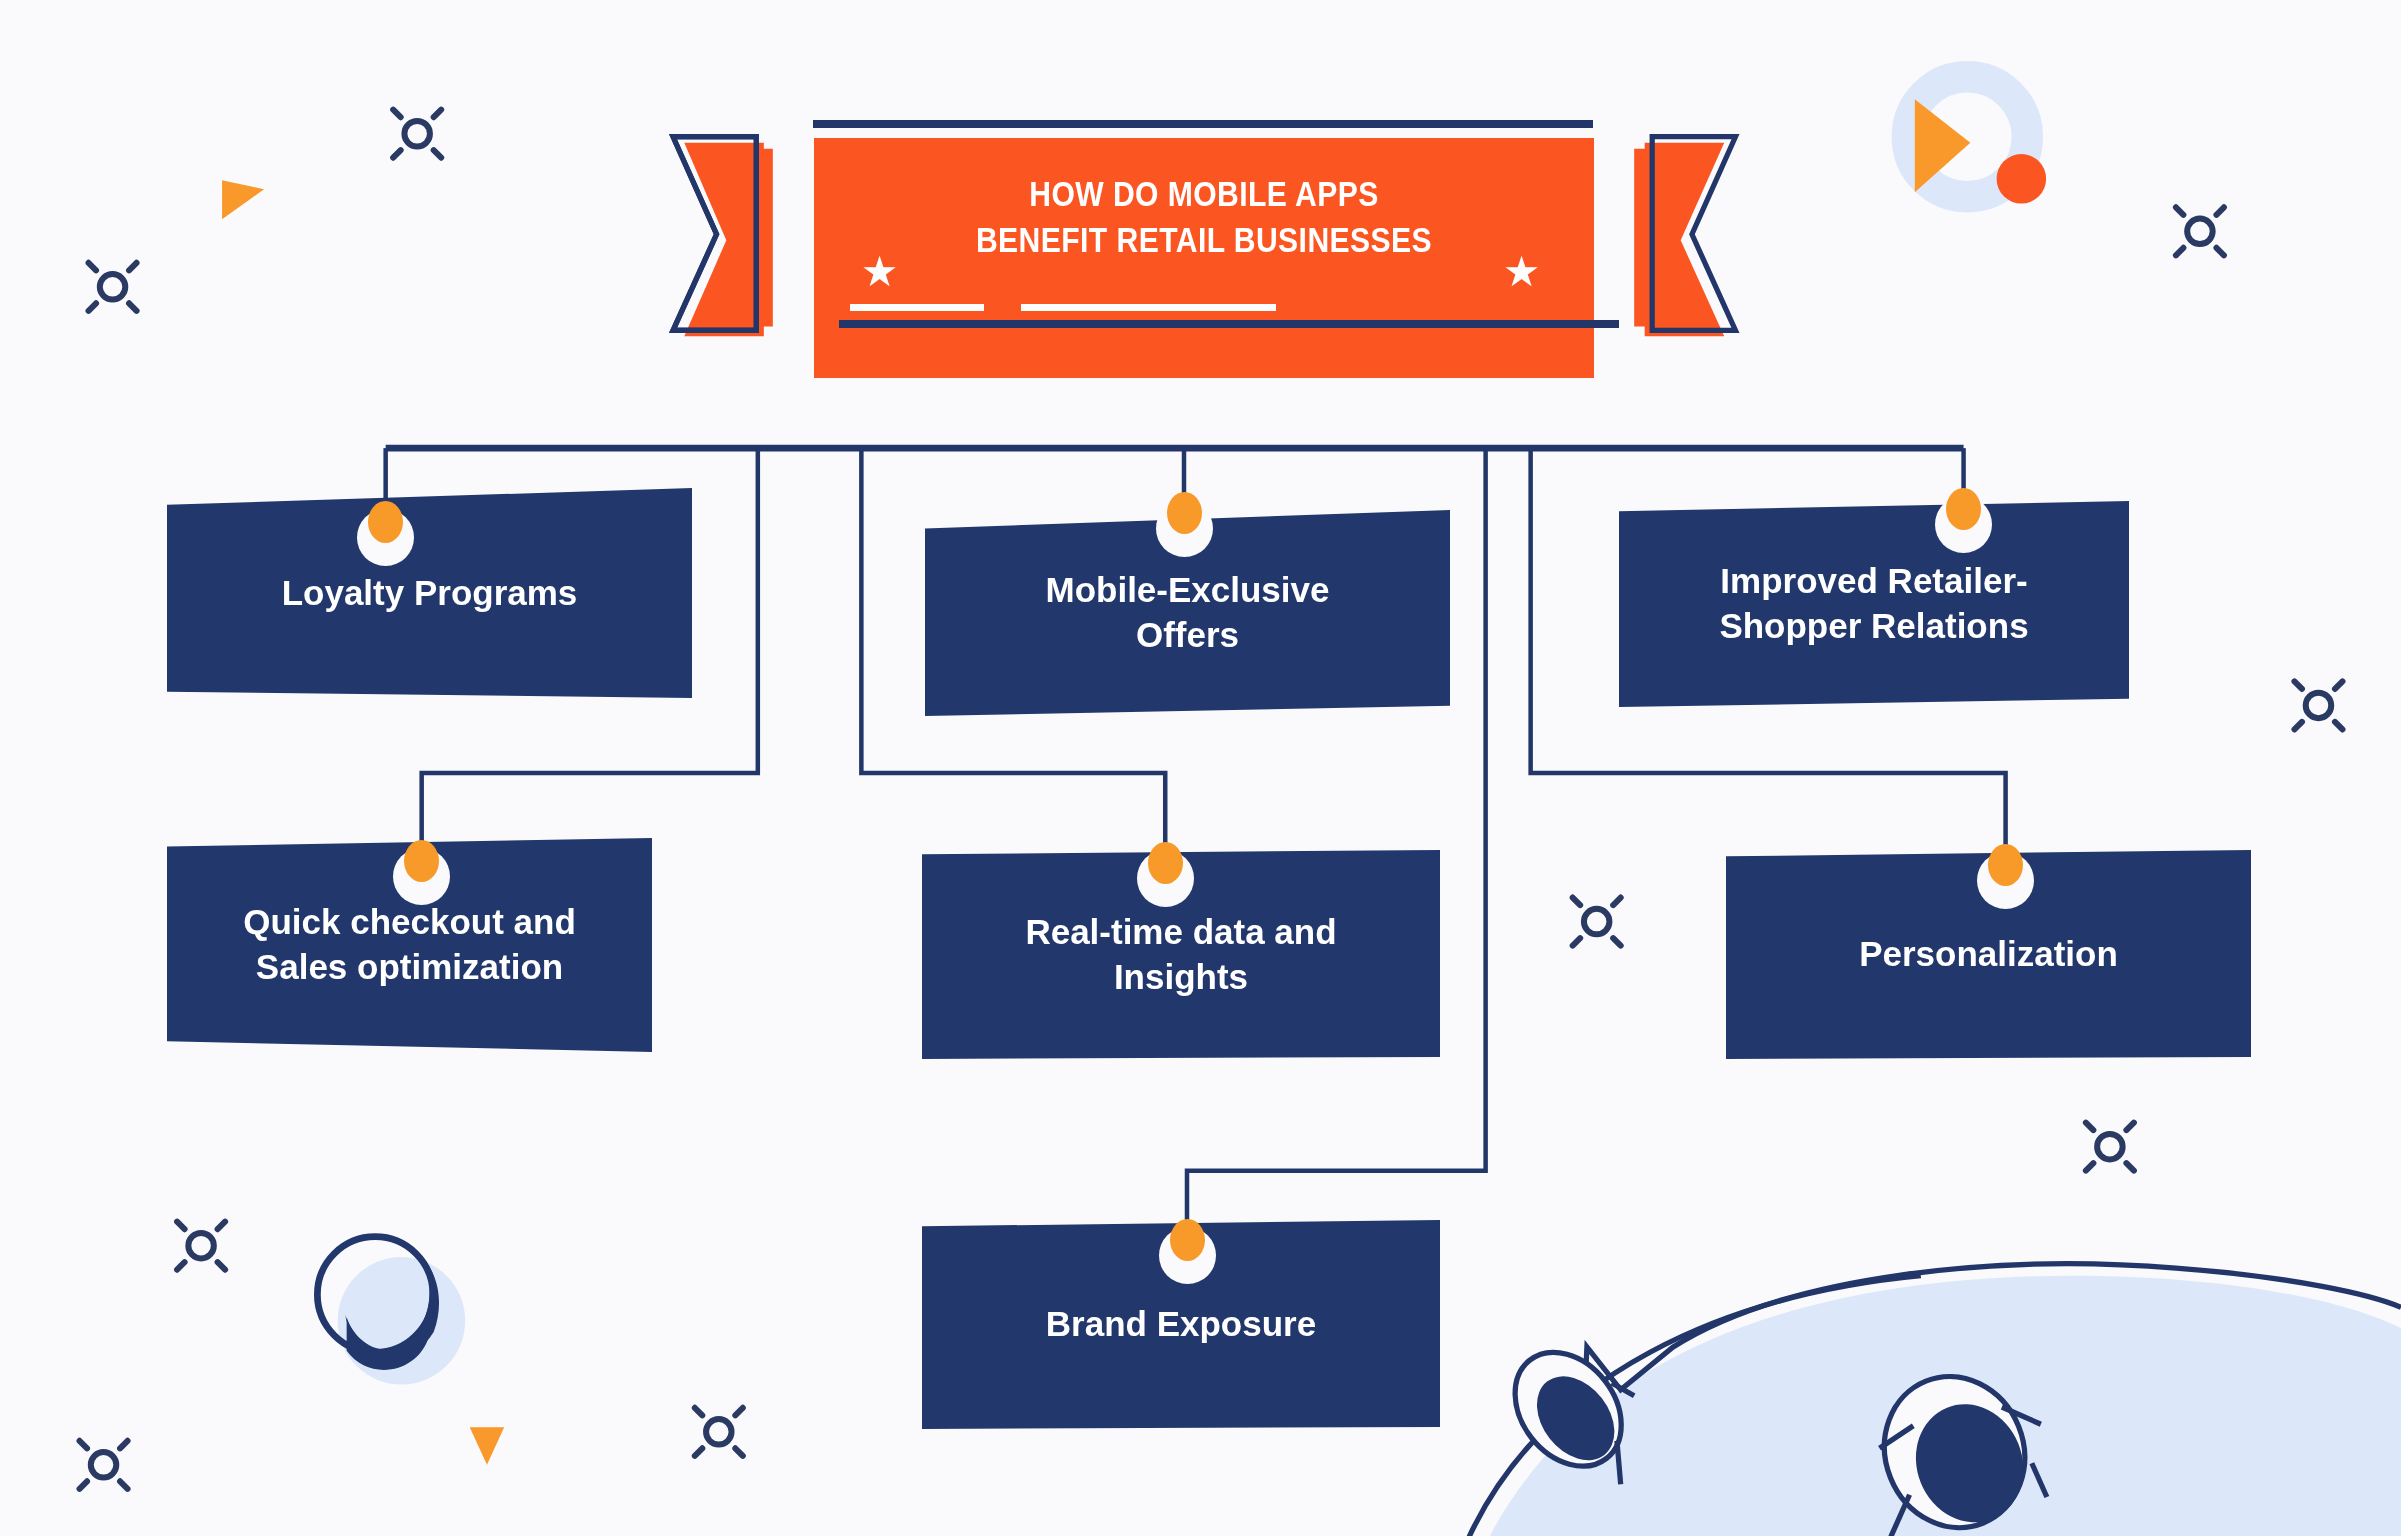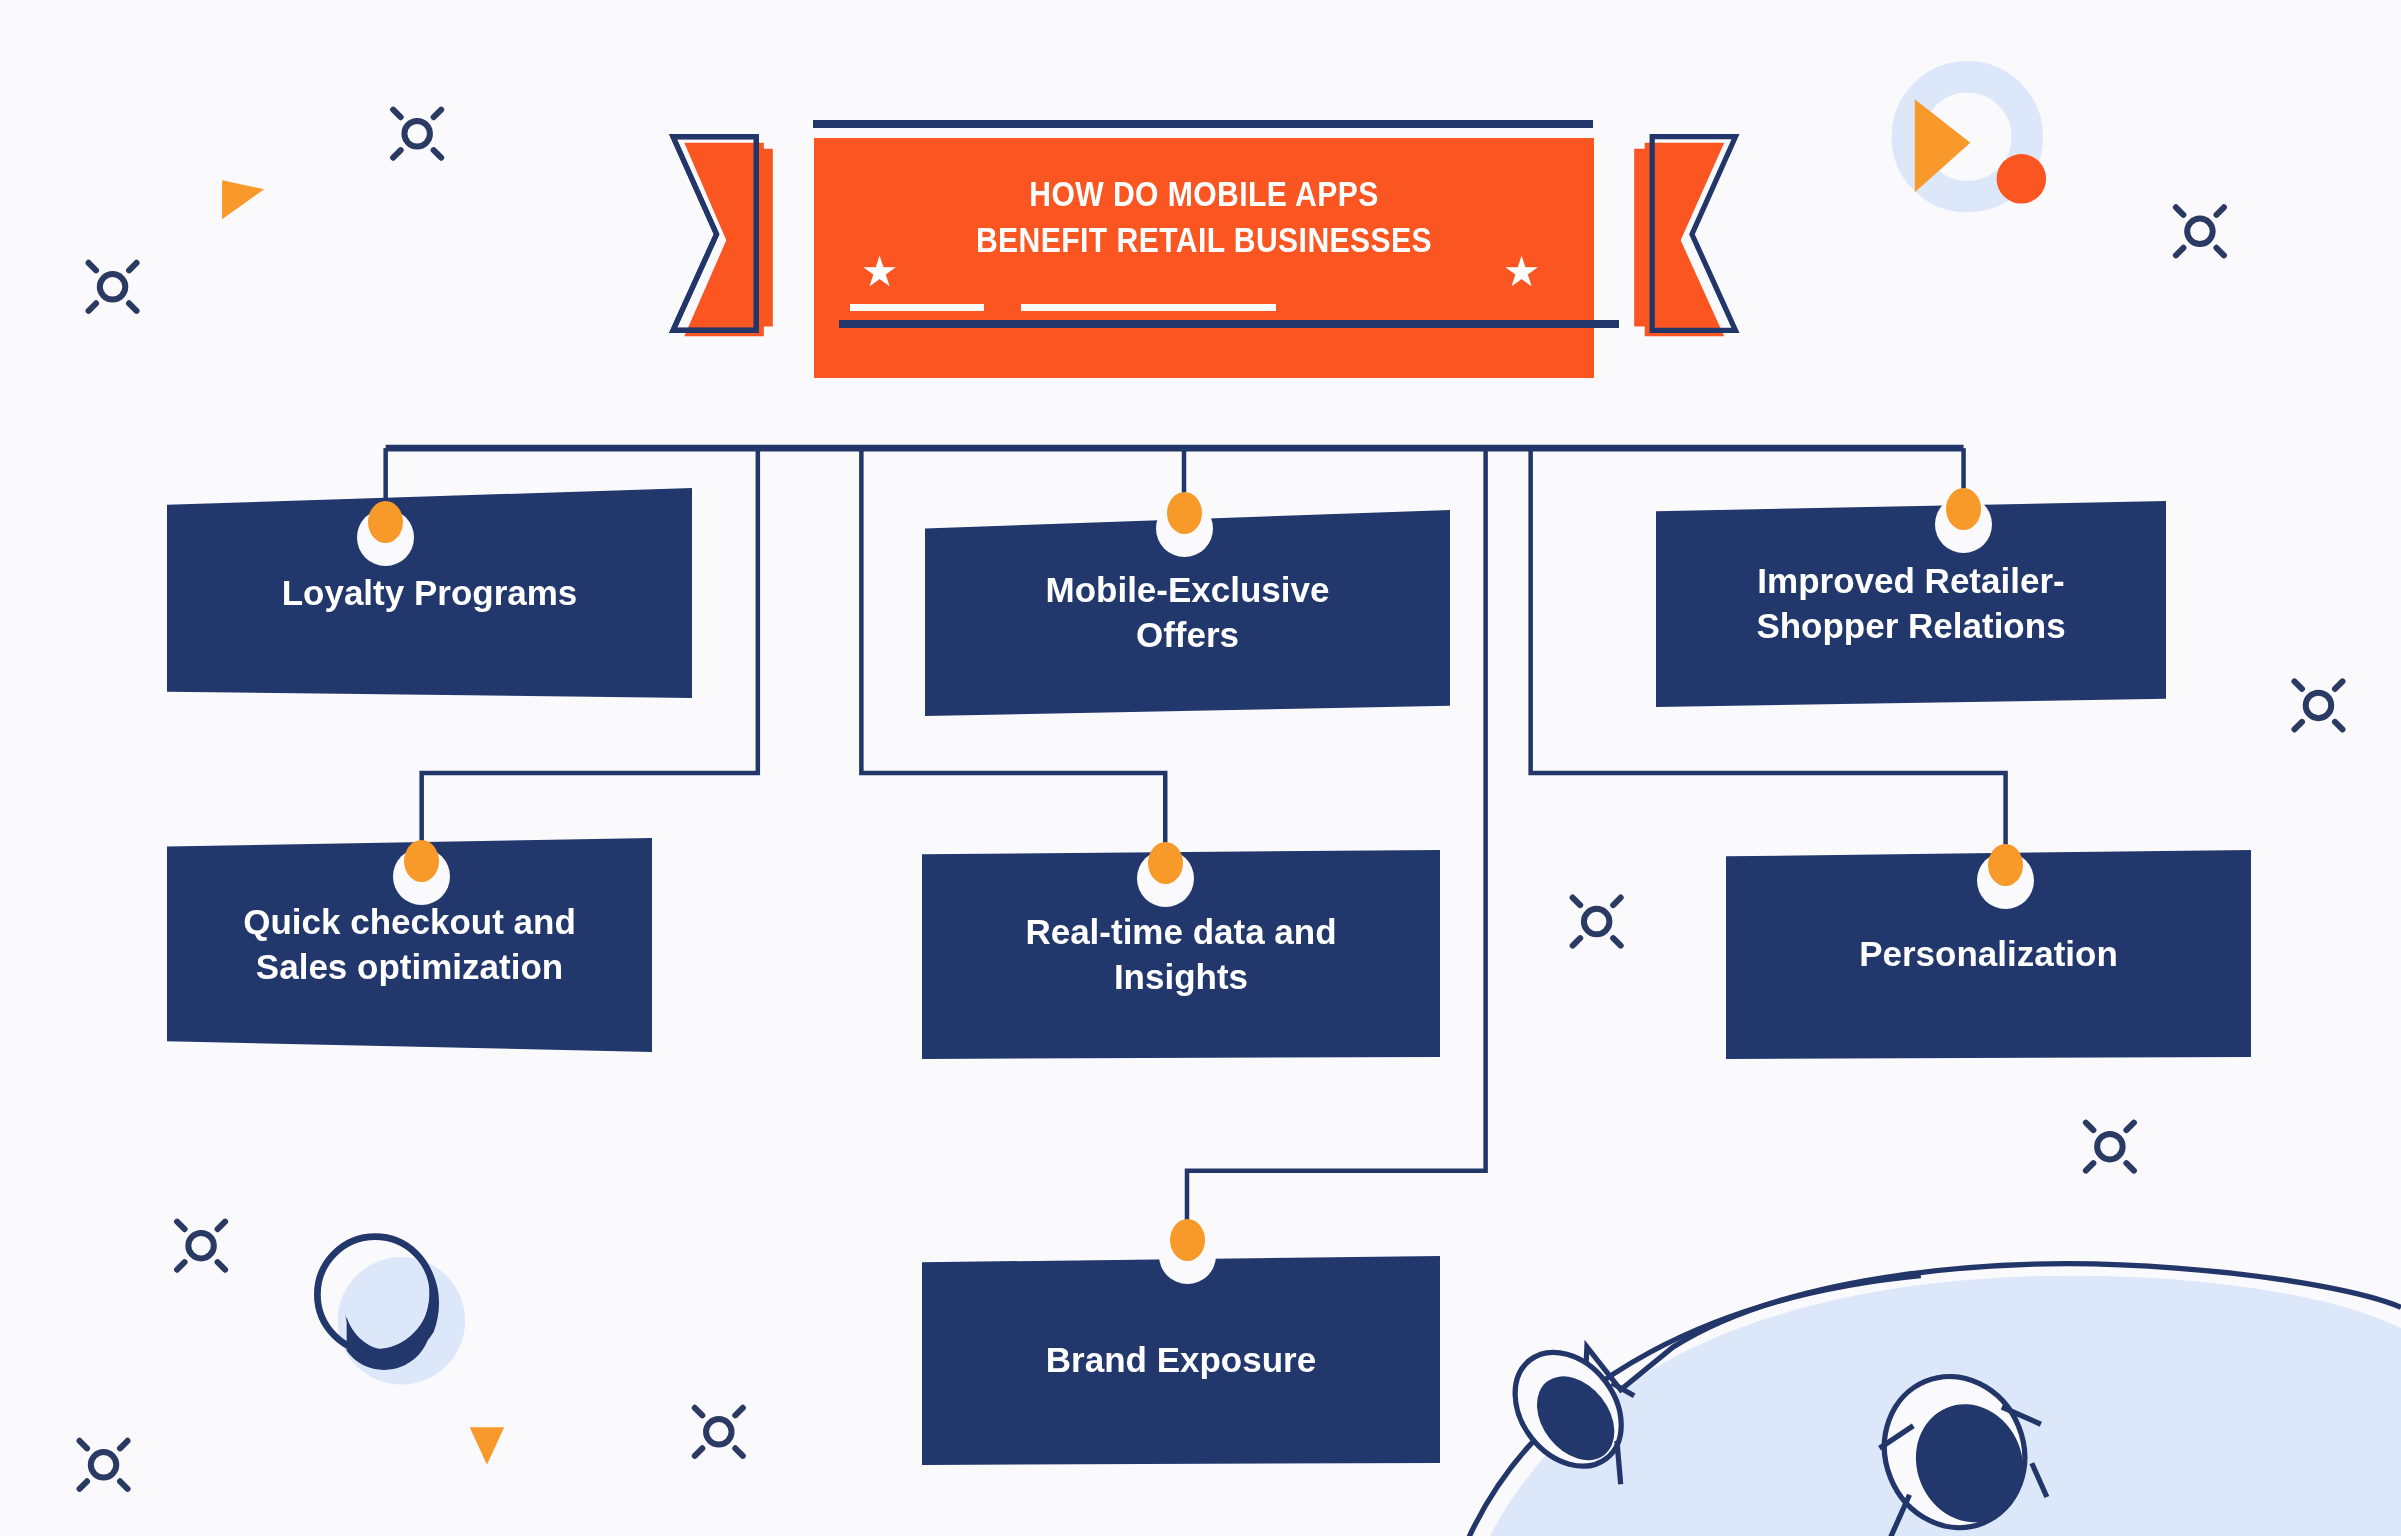--- a/index.html
+++ b/index.html
@@ -196,40 +196,40 @@
 
     <div class="node" style="left:167px;top:488px;width:525px;height:210px;clip-path:polygon(0% 8%, 100% 0%, 100% 100%, 0% 97%);">
       <span>Loyalty Programs</span>
     </div>
 
     <div class="node" style="left:925px;top:510px;width:525px;height:206px;clip-path:polygon(0% 9%, 100% 0%, 100% 95%, 0% 100%);">
       <span>Mobile-Exclusive
 Offers</span>
     </div>
 
-    <div class="node" style="left:1656px;top:501px;width:510px;height:206px;clip-path:polygon(0% 5%, 100% 0%, 100% 96%, 0% 100%);">
+    <div class="node" style="left:1619px;top:501px;width:510px;height:206px;clip-path:polygon(0% 5%, 100% 0%, 100% 96%, 0% 100%);">
       <span>Improved Retailer-
 Shopper Relations</span>
     </div>
 
     <div class="node" style="left:167px;top:838px;width:485px;height:214px;clip-path:polygon(0% 4%, 100% 0%, 100% 100%, 0% 95%);">
       <span>Quick checkout and
 Sales optimization</span>
     </div>
 
     <div class="node" style="left:1726px;top:850px;width:525px;height:209px;clip-path:polygon(0% 3%, 100% 0%, 100% 99%, 0% 100%);">
       <span>Personalization</span>
     </div>
 
     <div class="node" style="left:922px;top:850px;width:518px;height:209px;clip-path:polygon(0% 2%, 100% 0%, 100% 99%, 0% 100%);">
       <span>Real-time data and
 Insights</span>
     </div>
 
-    <div class="node" style="left:922px;top:1256px;width:518px;height:209px;clip-path:polygon(0% 3%, 100% 0%, 100% 99%, 0% 100%);">
+    <div class="node" style="left:922px;top:1220px;width:518px;height:209px;clip-path:polygon(0% 3%, 100% 0%, 100% 99%, 0% 100%);">
       <span>Brand Exposure</span>
     </div>
   </div>
 
   <div class="layer" id="dots">
     <div class="dot-wrap" style="left:357px;top:501px;">
       <div class="dot-notch"></div>
       <div class="dot"></div>
     </div>
     <div class="dot-wrap" style="left:1156px;top:492px;">

